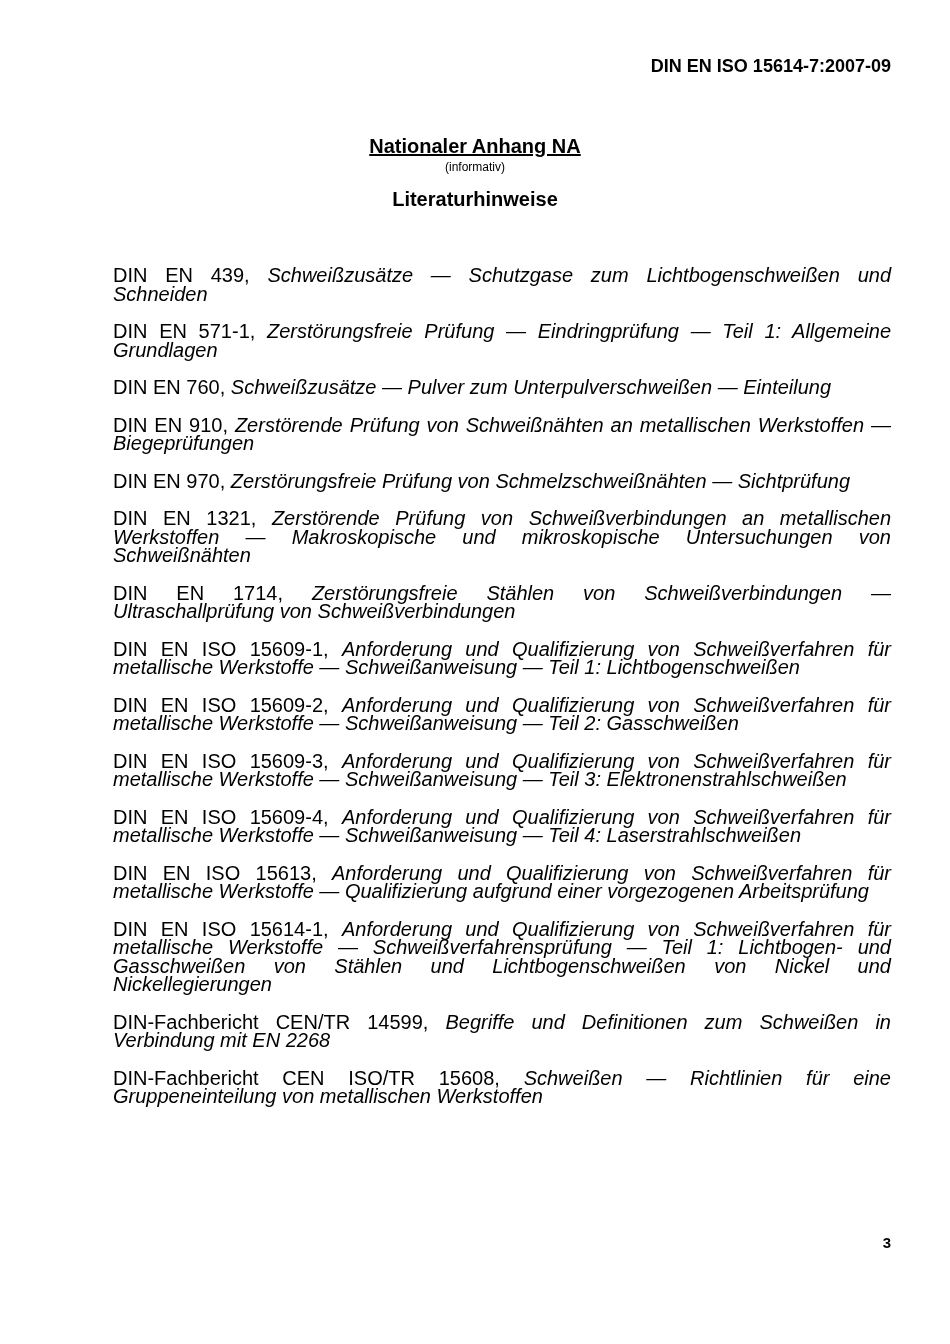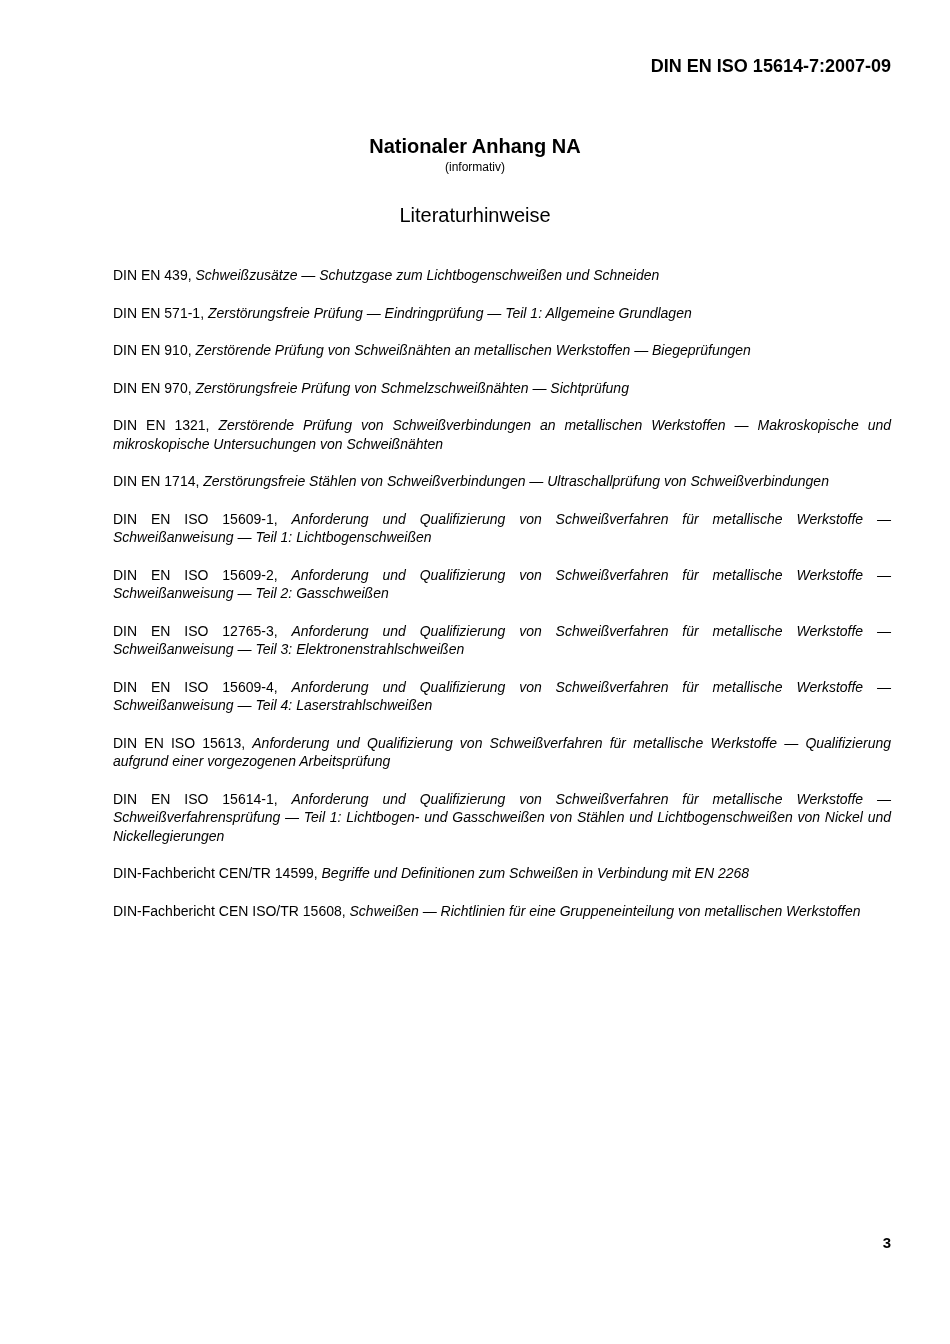--- a/index.html
+++ b/index.html
@@ -1,46 +1,47 @@
 <!DOCTYPE html>
 <html><head>
 <meta charset="utf-8">
 <style>
   html, body { margin: 0; padding: 0; background: #ffffff; }
   body { width: 950px; height: 1344px; position: relative; overflow: hidden;
          font-family: "Liberation Sans", sans-serif; color: #000; }
   .doc-id { position: absolute; top: 56px; right: 59px; font-size: 18px; font-weight: bold; }
   .heading { position: absolute; left: 0; width: 100%; text-align: center; }
-  .h-annex { top: 135px; font-size: 20px; font-weight: bold; }
+  .h-annex { top: 135px; font-size: 20px; font-weight: bold; text-decoration: underline; }
   .h-info { top: 160px; font-size: 12px; }
-  .h-lit { top: 204px; font-size: 20px; font-weight: normal; }
+  .h-lit { top: 188px; font-size: 20px; font-weight: bold; }
   .refs { position: absolute; left: 113px; width: 778px; top: 266px; }
-  .ref { font-size: 14px; line-height: 18.5px; text-align: justify; margin: 0 0 19px 0; }
+  .ref { font-size: 20px; line-height: 18.5px; text-align: justify; margin: 0 0 19px 0; }
   .ref .title { font-style: italic; }
   .page-num { position: absolute; top: 1234px; right: 59px; font-size: 15px; font-weight: bold; }
 </style>
 </head>
 <body>
 
 <div class="doc-id">DIN EN ISO 15614-7:2007-09</div>
 
 <div class="heading h-annex">Nationaler Anhang NA</div>
 <div class="heading h-info">(informativ)</div>
 <div class="heading h-lit">Literaturhinweise</div>
 
 <div class="refs">
   <p class="ref"><span>DIN EN 439,</span> <span class="title">Schweißzusätze — Schutzgase zum Lichtbogenschweißen und Schneiden</span></p>
   <p class="ref"><span>DIN EN 571-1,</span> <span class="title">Zerstörungsfreie Prüfung — Eindringprüfung — Teil 1: Allgemeine Grundlagen</span></p>
+  <p class="ref"><span>DIN EN 760,</span> <span class="title">Schweißzusätze — Pulver zum Unterpulverschweißen — Einteilung</span></p>
   <p class="ref"><span>DIN EN 910,</span> <span class="title">Zerstörende Prüfung von Schweißnähten an metallischen Werkstoffen — Biegeprüfungen</span></p>
   <p class="ref"><span>DIN EN 970,</span> <span class="title">Zerstörungsfreie Prüfung von Schmelzschweißnähten — Sichtprüfung</span></p>
   <p class="ref"><span>DIN EN 1321,</span> <span class="title">Zerstörende Prüfung von Schweißverbindungen an metallischen Werkstoffen — Makroskopische und mikroskopische Untersuchungen von Schweißnähten</span></p>
   <p class="ref"><span>DIN EN 1714,</span> <span class="title">Zerstörungsfreie Stählen von Schweißverbindungen — Ultraschallprüfung von Schweißverbindungen</span></p>
   <p class="ref"><span>DIN EN ISO 15609-1,</span> <span class="title">Anforderung und Qualifizierung von Schweißverfahren für metallische Werkstoffe — Schweißanweisung — Teil 1: Lichtbogenschweißen</span></p>
   <p class="ref"><span>DIN EN ISO 15609-2,</span> <span class="title">Anforderung und Qualifizierung von Schweißverfahren für metallische Werkstoffe — Schweißanweisung — Teil 2: Gasschweißen</span></p>
-  <p class="ref"><span>DIN EN ISO 12765-3,</span> <span class="title">Anforderung und Qualifizierung von Schweißverfahren für metallische Werkstoffe — Schweißanweisung — Teil 3: Elektronenstrahlschweißen</span></p>
+  <p class="ref"><span>DIN EN ISO 15609-3,</span> <span class="title">Anforderung und Qualifizierung von Schweißverfahren für metallische Werkstoffe — Schweißanweisung — Teil 3: Elektronenstrahlschweißen</span></p>
   <p class="ref"><span>DIN EN ISO 15609-4,</span> <span class="title">Anforderung und Qualifizierung von Schweißverfahren für metallische Werkstoffe — Schweißanweisung — Teil 4: Laserstrahlschweißen</span></p>
   <p class="ref"><span>DIN EN ISO 15613,</span> <span class="title">Anforderung und Qualifizierung von Schweißverfahren für metallische Werkstoffe — Qualifizierung aufgrund einer vorgezogenen Arbeitsprüfung</span></p>
   <p class="ref"><span>DIN EN ISO 15614-1,</span> <span class="title">Anforderung und Qualifizierung von Schweißverfahren für metallische Werkstoffe — Schweißverfahrensprüfung — Teil 1: Lichtbogen- und Gasschweißen von Stählen und Lichtbogenschweißen von Nickel und Nickellegierungen</span></p>
   <p class="ref"><span>DIN-Fachbericht CEN/TR 14599,</span> <span class="title">Begriffe und Definitionen zum Schweißen in Verbindung mit EN 2268</span></p>
   <p class="ref"><span>DIN-Fachbericht CEN ISO/TR 15608,</span> <span class="title">Schweißen — Richtlinien für eine Gruppeneinteilung von metallischen Werkstoffen</span></p>
 </div>
 
 <div class="page-num">3</div>
 
 </body></html>

